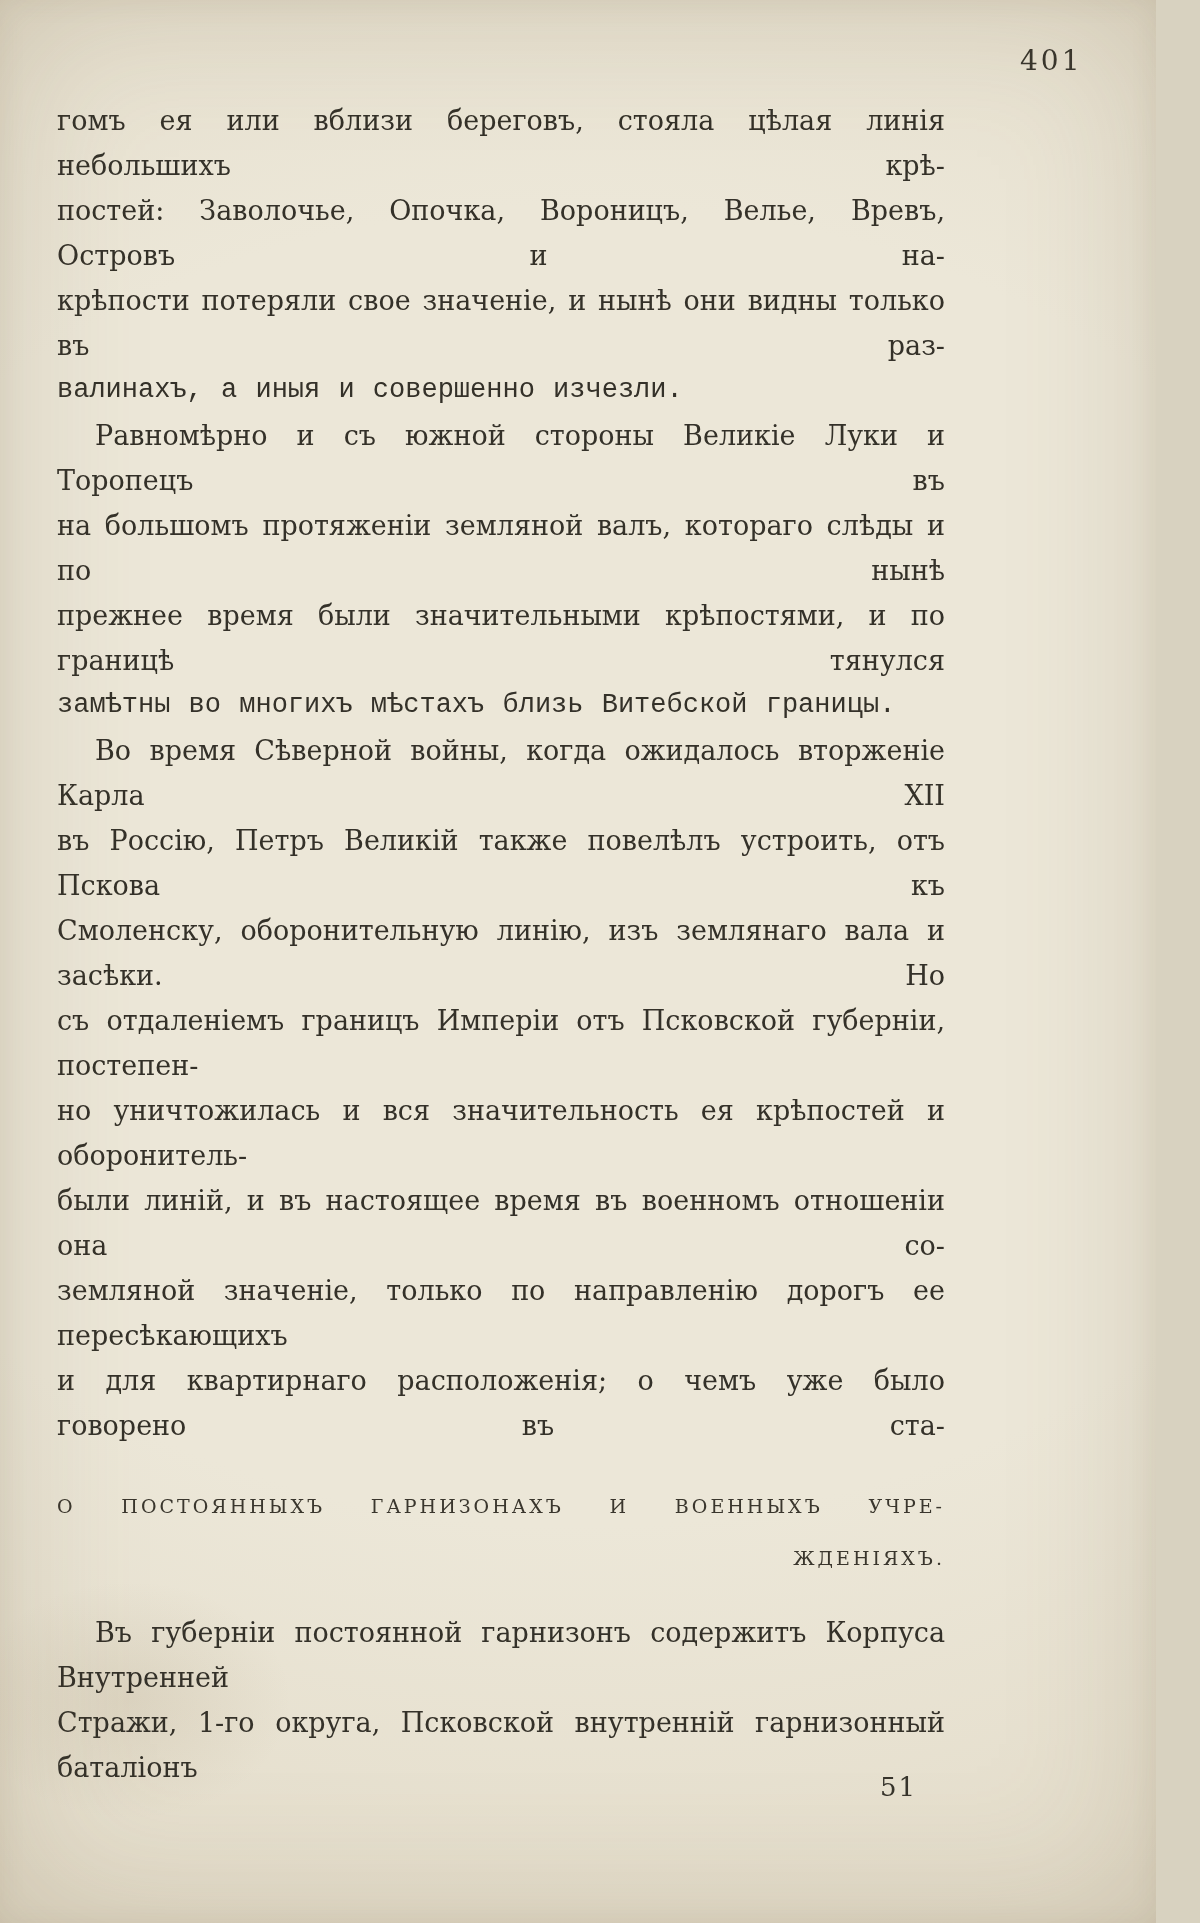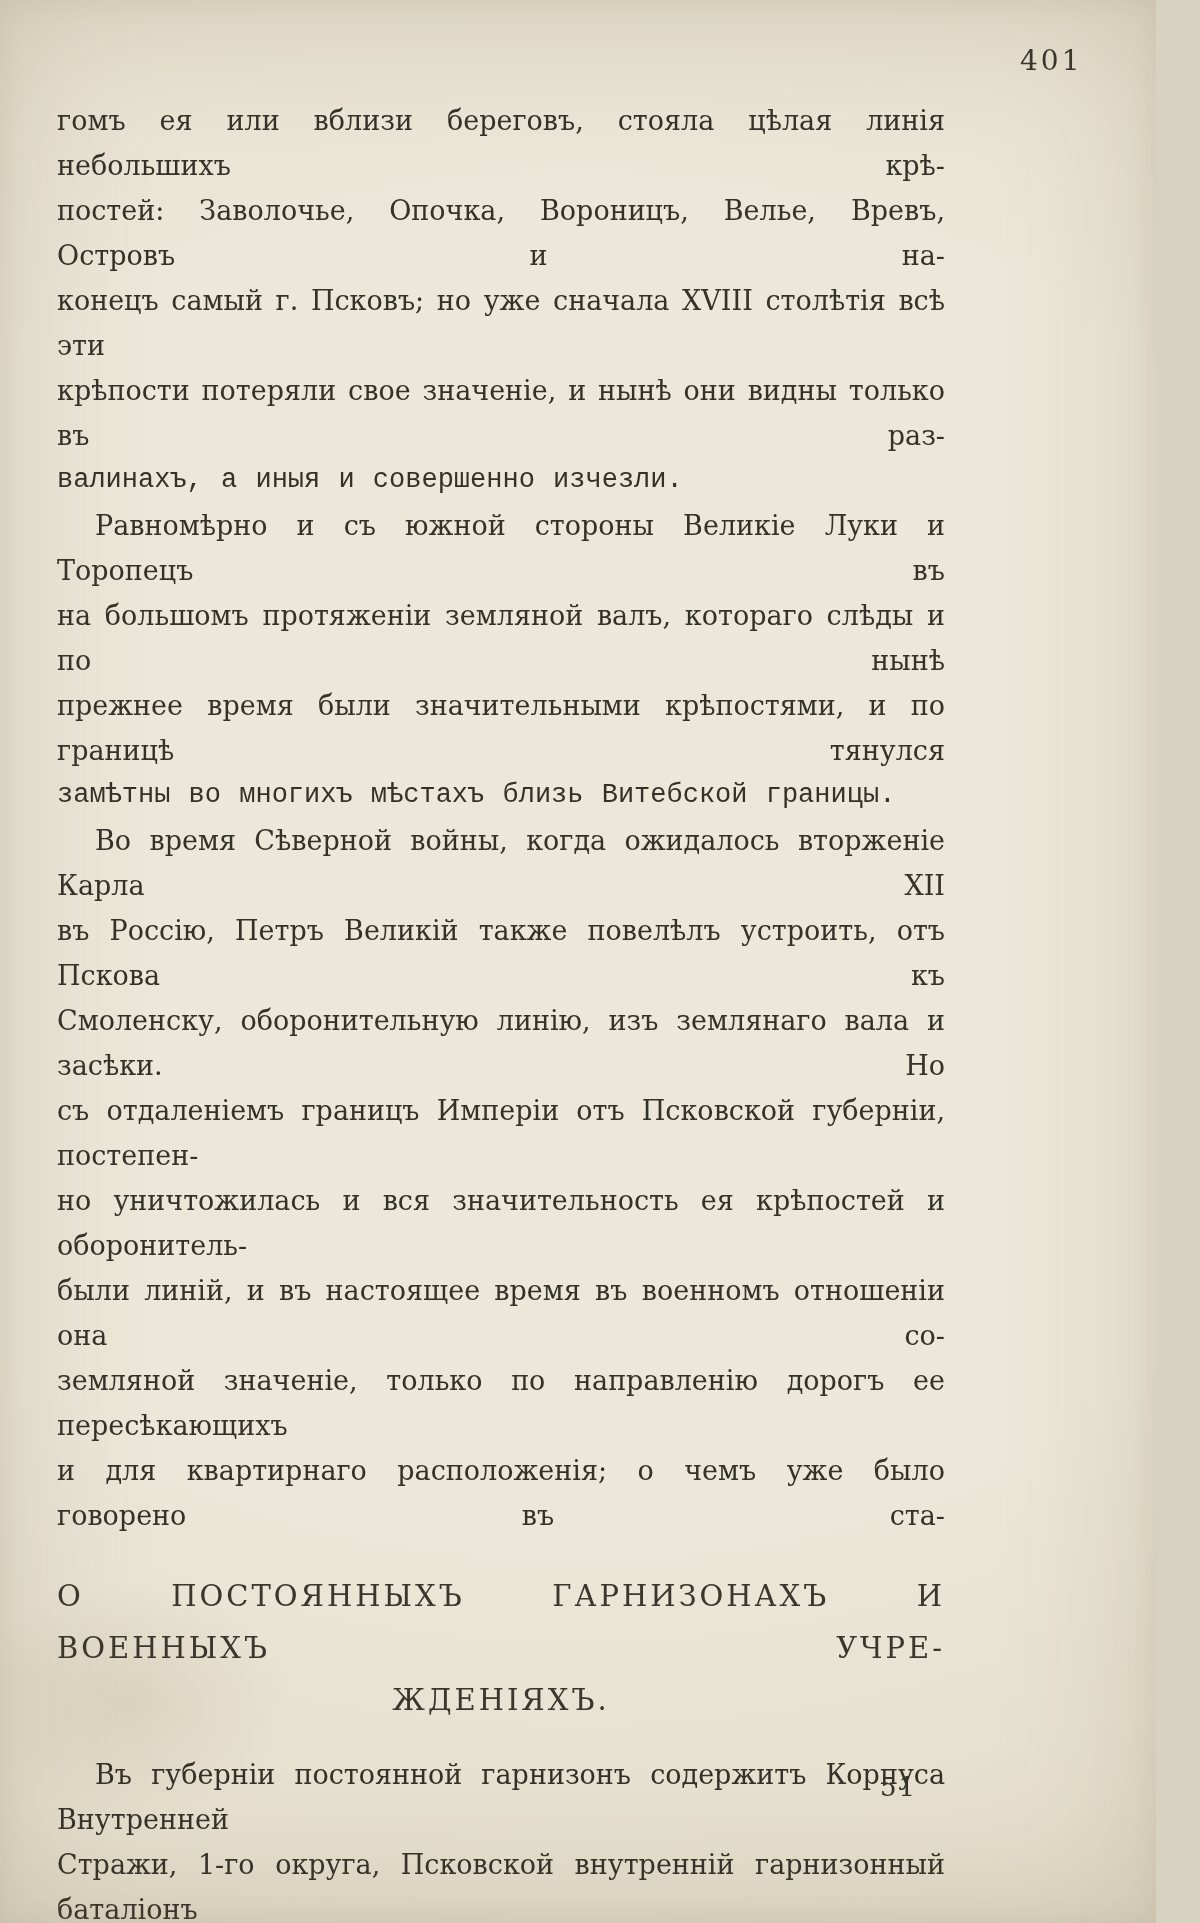--- a/index.html
+++ b/index.html
@@ -39,47 +39,46 @@
     line-height: 45px;
     word-spacing: 2px;
   }
   .para .line { min-height: 45px; }
   .line.just { text-align: justify; text-align-last: justify; }
   .line.last { text-align: left; font-family: Liberation Mono, monospace; }
   .line.ind  { text-indent: 38px; }
   .heading {
     margin-top: 32px;
     margin-bottom: 26px;
-    font-size: 29px;
+    font-size: 19px;
     line-height: 52px;
     letter-spacing: 3px;
     word-spacing: 6px;
     color: #3a362d;
   }
   .heading .hjust   { text-align: justify; text-align-last: justify; }
-  .heading .hcenter { text-align: center; }
+  .heading .hcenter { text-align: right; }
   .signature-mark {
     position: absolute;
     top: 1772px; left: 880px;
     font-size: 26px;
     letter-spacing: 2px;
     color: #37342c;
   }
 </style>
 </head>
 <body>
 
 <div class="page">
   <div class="page-number">401</div>
 
   <div class="text-block">
       <div class="para">
         <div class="line just">гомъ ея или вблизи береговъ, стояла цѣлая линія небольшихъ крѣ-</div>
         <div class="line just">постей: Заволочье, Опочка, Вороницъ, Велье, Вревъ, Островъ и на-</div>
-        <div class="line just">конецъ самый г. Псковъ; но уже сначала XVIII столѣтія всѣ эти</div>
         <div class="line just">крѣпости потеряли свое значеніе, и нынѣ они видны только въ раз-</div>
         <div class="line last">валинахъ, а иныя и совершенно изчезли.</div>
       </div>
       <div class="para">
         <div class="line just ind">Равномѣрно и съ южной стороны Великіе Луки и Торопецъ въ</div>
         <div class="line just">на большомъ протяженіи земляной валъ, котораго слѣды и по нынѣ</div>
         <div class="line just">прежнее время были значительными крѣпостями, и по границѣ тянулся</div>
         <div class="line last">замѣтны во многихъ мѣстахъ близь Витебской границы.</div>
       </div>
       <div class="para">

